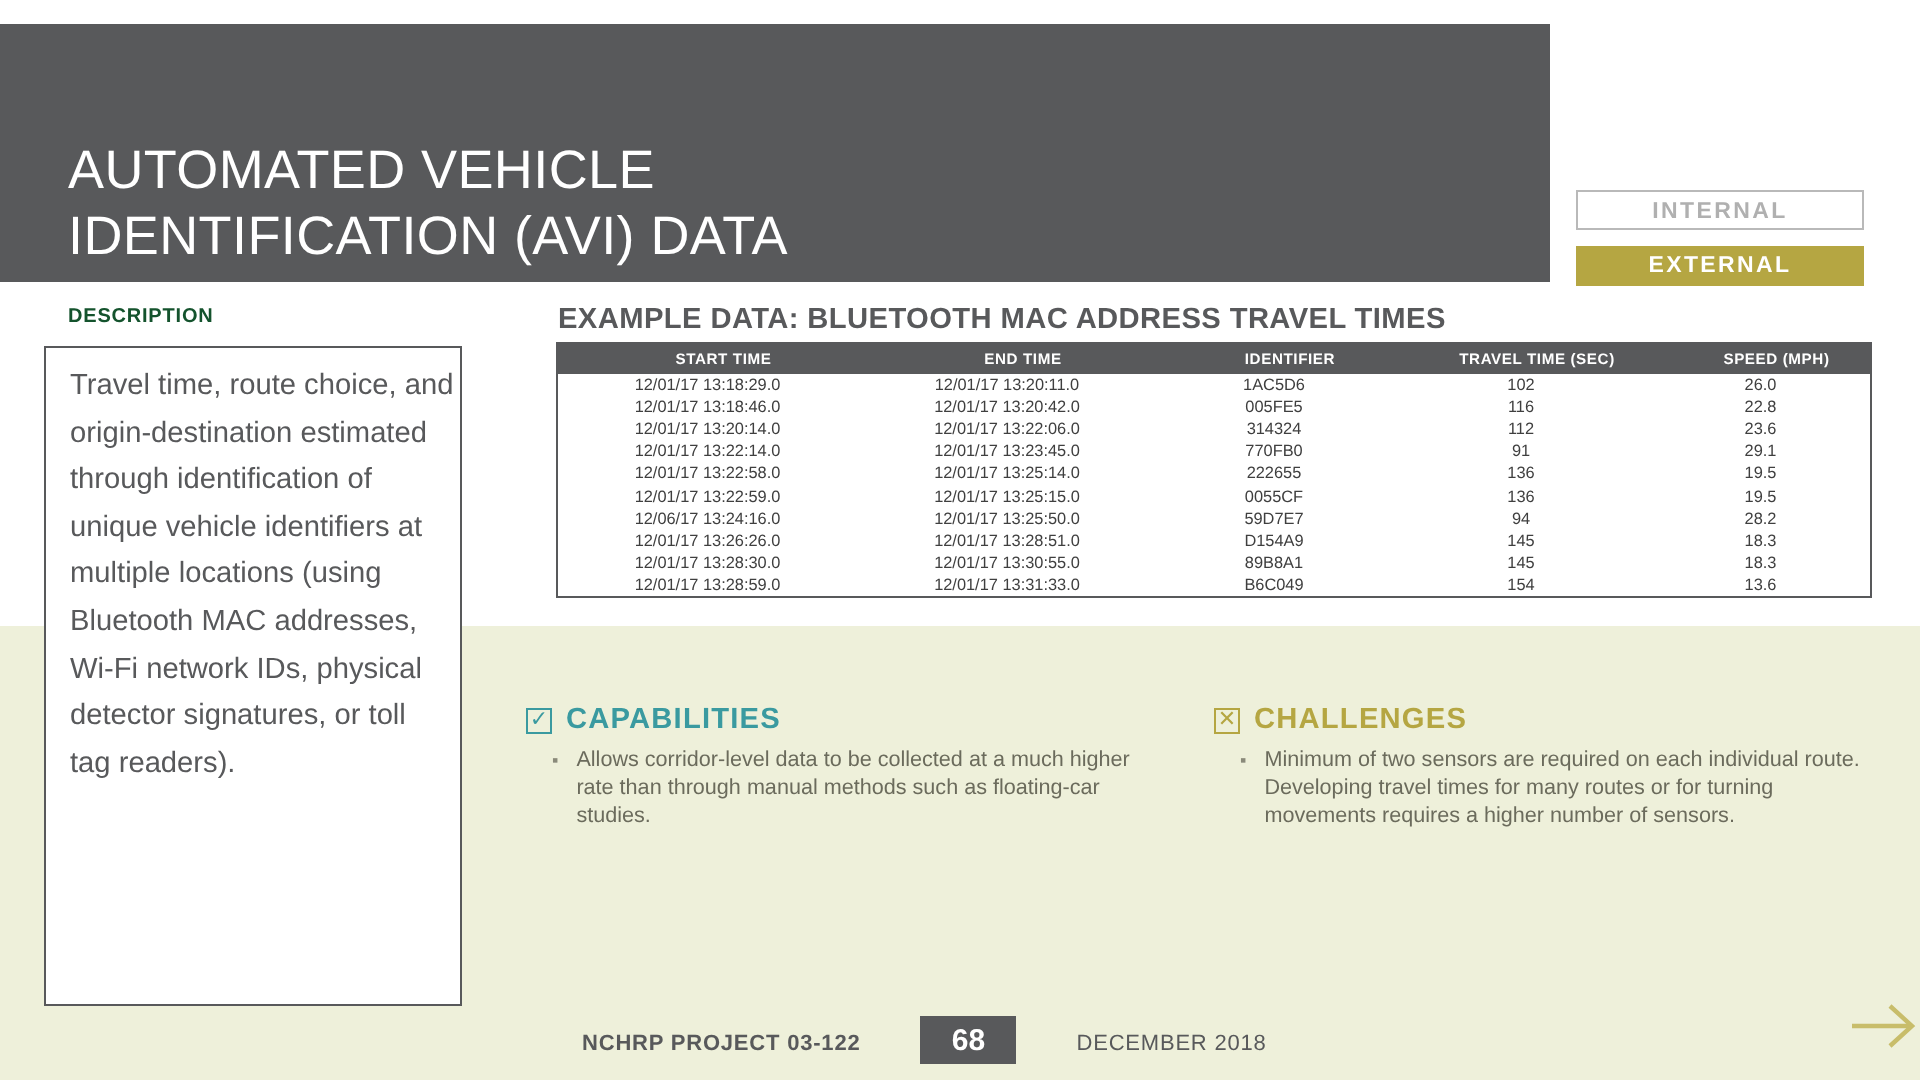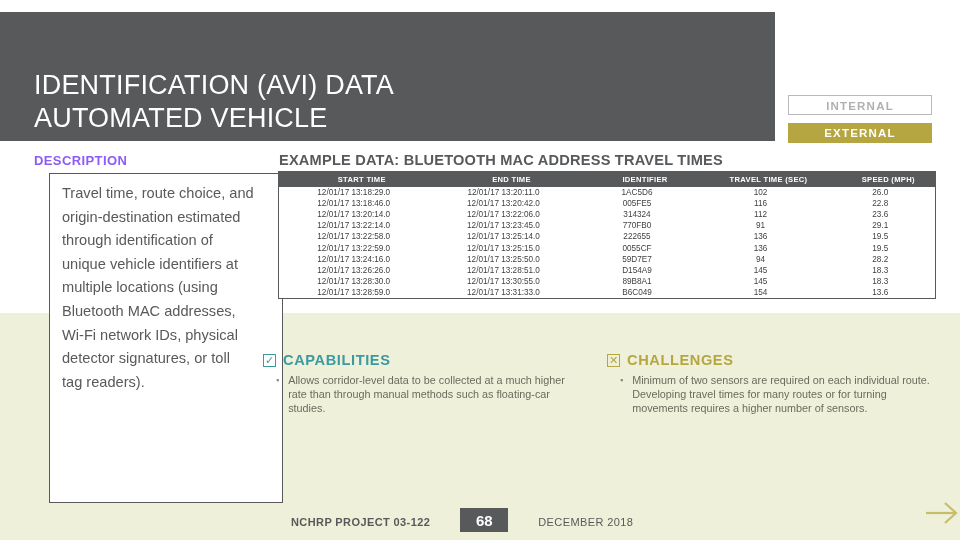--- a/index.html
+++ b/index.html
@@ -34,25 +34,25 @@
     left:788px;top:95px;width:144px;
     background:#ffffff;border:1px solid #b9b9b9;color:#b0b0b0;
   }
   .badge-external{
     left:788px;top:123px;width:144px;
     background:#b5a642;color:#ffffff;
   }
   
   .desc-heading{
     position:absolute;left:34px;top:153px;
-    font-size:13px;font-weight:bold;color:#8b5cf6;letter-spacing:0.4px;
+    font-size:10px;font-weight:bold;color:#14532d;letter-spacing:0.4px;
   }
   .desc-box{
-    position:absolute;left:22px;top:173px;width:234px;height:330px;
-    background:#ffffff;border:1px solid #58595b;box-sizing:border-box;margin-left:27px;
+    position:absolute;left:22px;top:173px;width:209px;height:330px;
+    background:#ffffff;border:1px solid #58595b;box-sizing:border-box;
   }
   .desc-text{
     position:absolute;left:12px;top:8px;width:192px;
     font-size:14.6px;line-height:23.6px;color:#58595b;
   }
   
   .data-heading{
     position:absolute;left:279px;top:152px;
     font-size:14.6px;font-weight:bold;color:#58595b;letter-spacing:0.2px;
   }
@@ -115,22 +115,22 @@
   
   .arrow{position:absolute;left:925px;top:498px;}
 </style>
 </head>
 <body>
 
 <div class="cream-band"></div>
 
 <div class="title-bar">
   <div class="title-text">
+    <div>AUTOMATED VEHICLE</div>
     <div>IDENTIFICATION (AVI) DATA</div>
-    <div>AUTOMATED VEHICLE</div>
   </div>
 </div>
 
 <div class="badge badge-internal">INTERNAL</div>
 <div class="badge badge-external">EXTERNAL</div>
 
 <div class="desc-heading">DESCRIPTION</div>
 <div class="desc-box">
   <div class="desc-text">Travel time, route choice, and origin-destination estimated through identification of unique vehicle identifiers at multiple locations (using Bluetooth MAC addresses, Wi-Fi network IDs, physical detector signatures, or toll tag readers).</div>
 </div>
@@ -191,21 +191,21 @@
       <td>19.5</td>
     </tr>
     <tr>
       <td>12/01/17 13:22:59.0</td>
       <td>12/01/17 13:25:15.0</td>
       <td>0055CF</td>
       <td>136</td>
       <td>19.5</td>
     </tr>
     <tr>
-      <td>12/01/17 13:24:16.0</td>
+      <td>12/06/17 13:24:16.0</td>
       <td>12/01/17 13:25:50.0</td>
       <td>59D7E7</td>
       <td>94</td>
       <td>28.2</td>
     </tr>
     <tr>
       <td>12/01/17 13:26:26.0</td>
       <td>12/01/17 13:28:51.0</td>
       <td>D154A9</td>
       <td>145</td>

